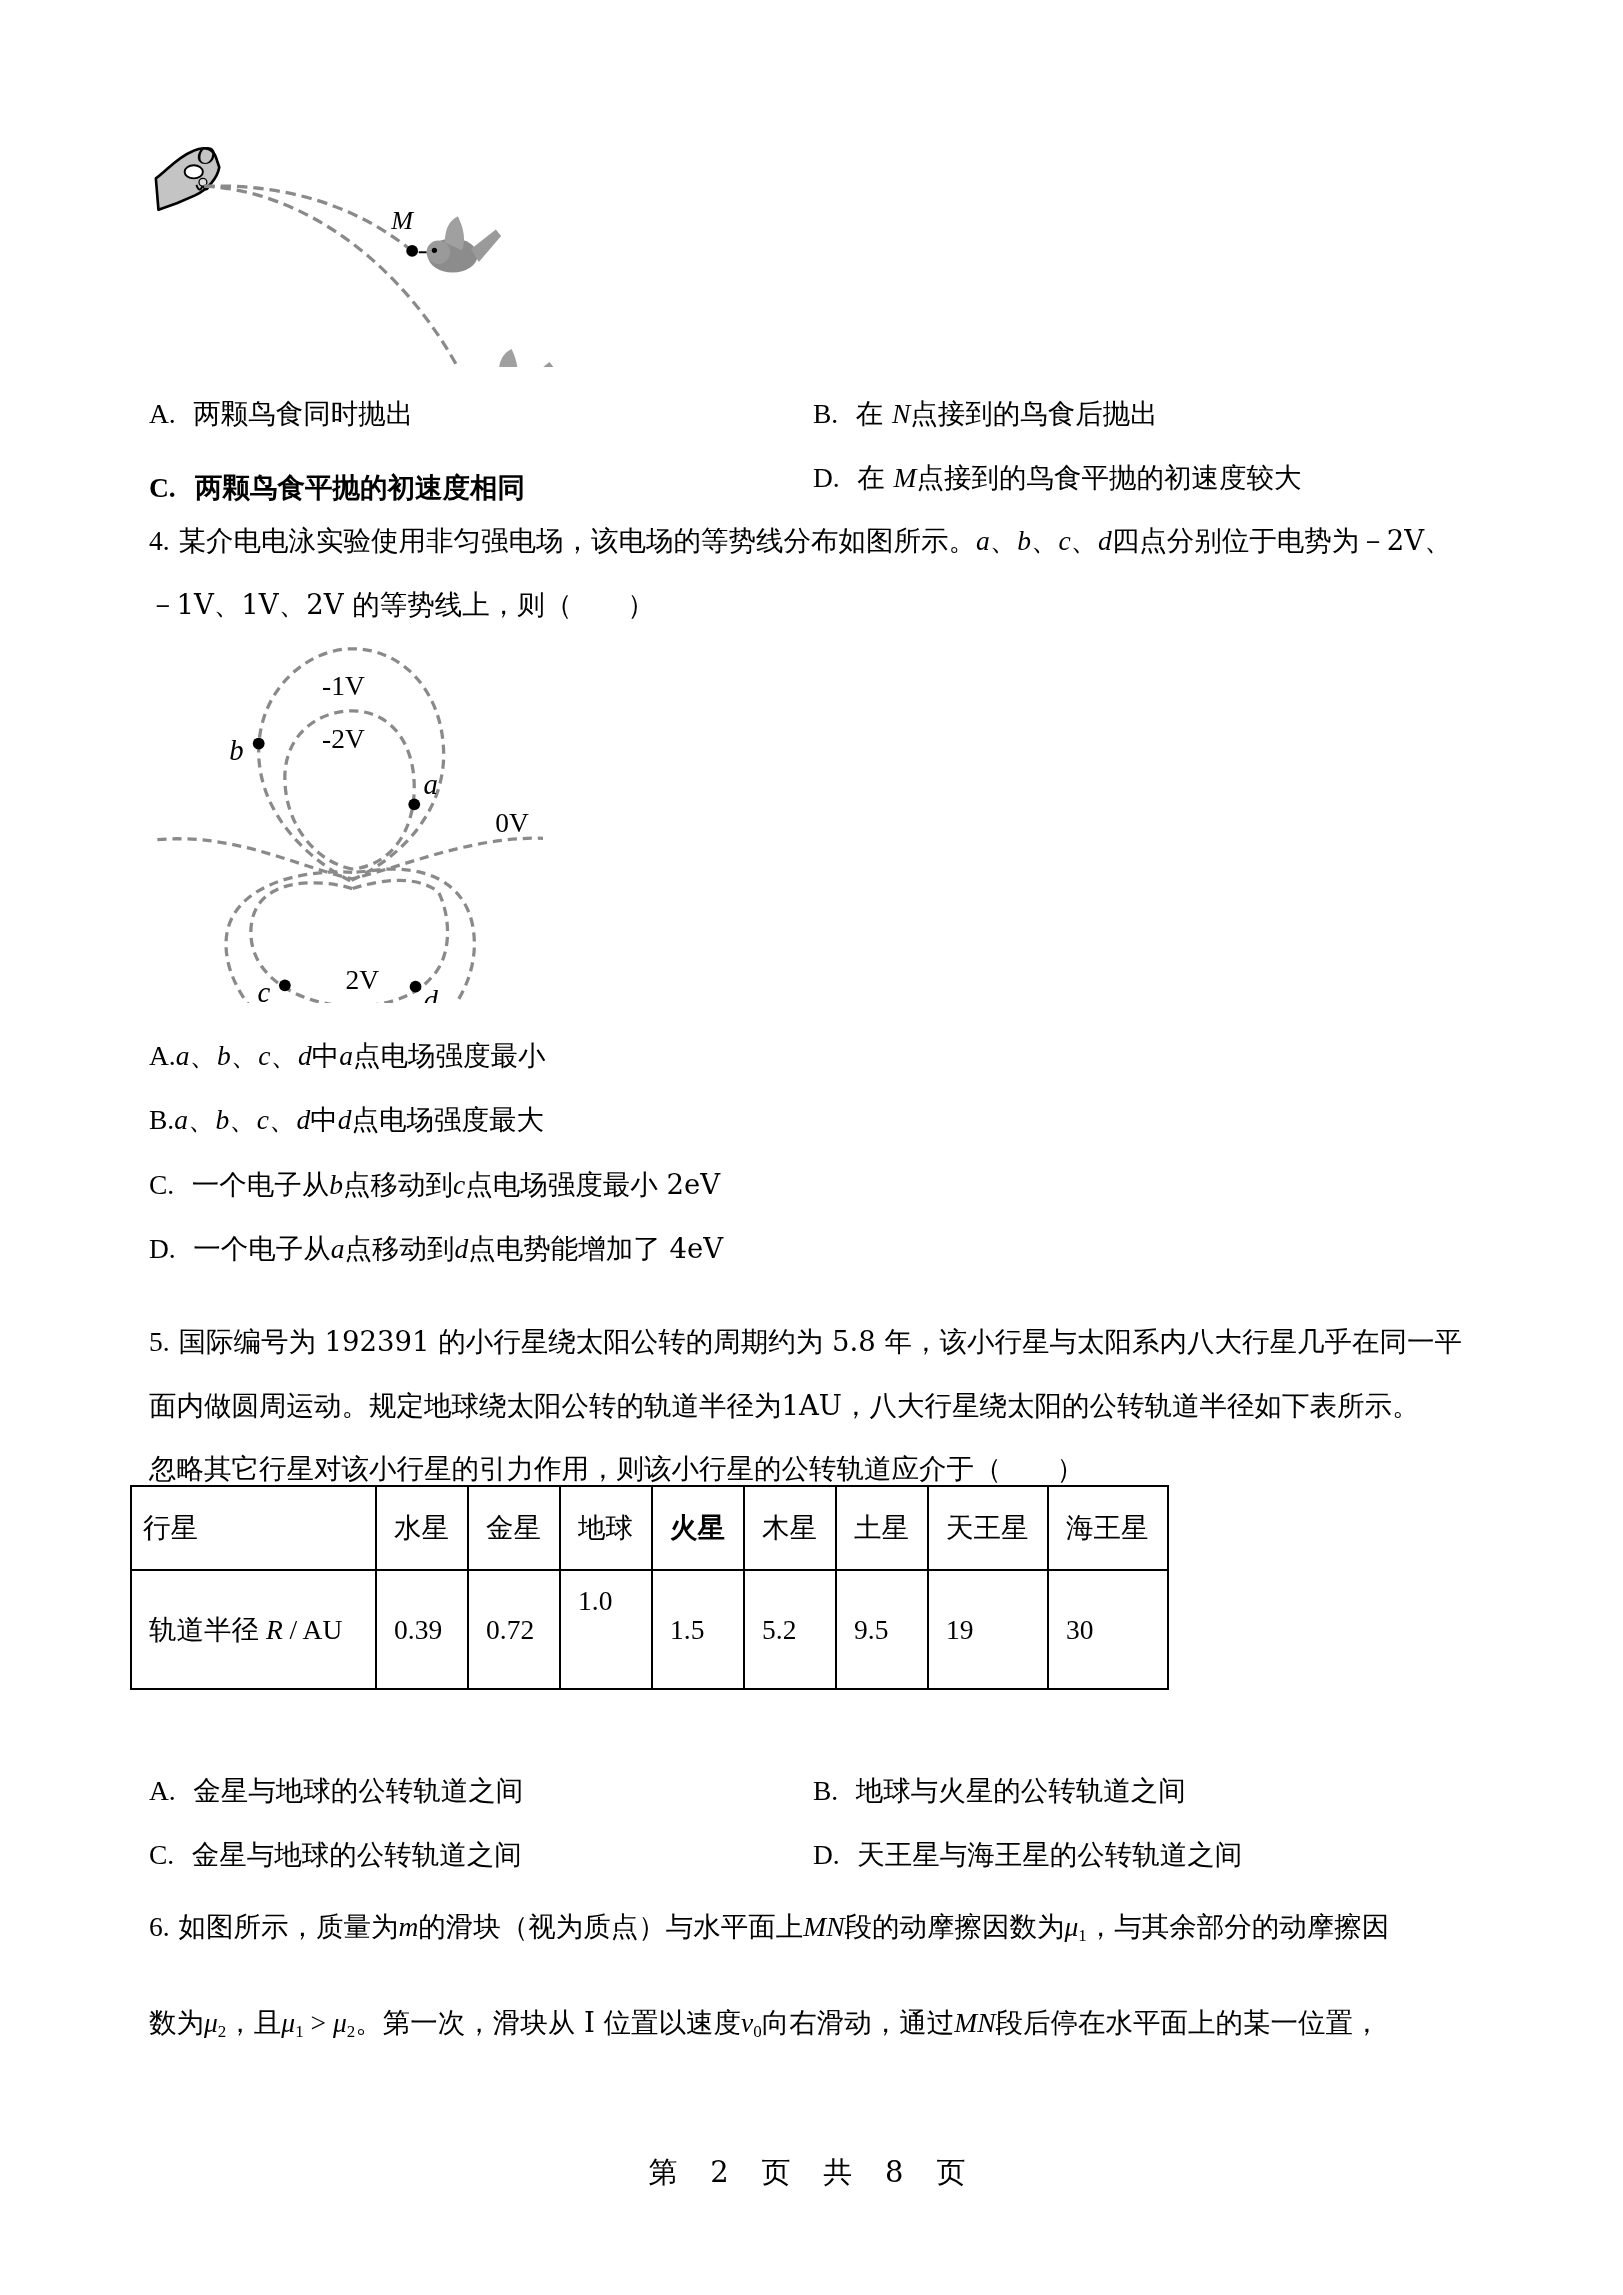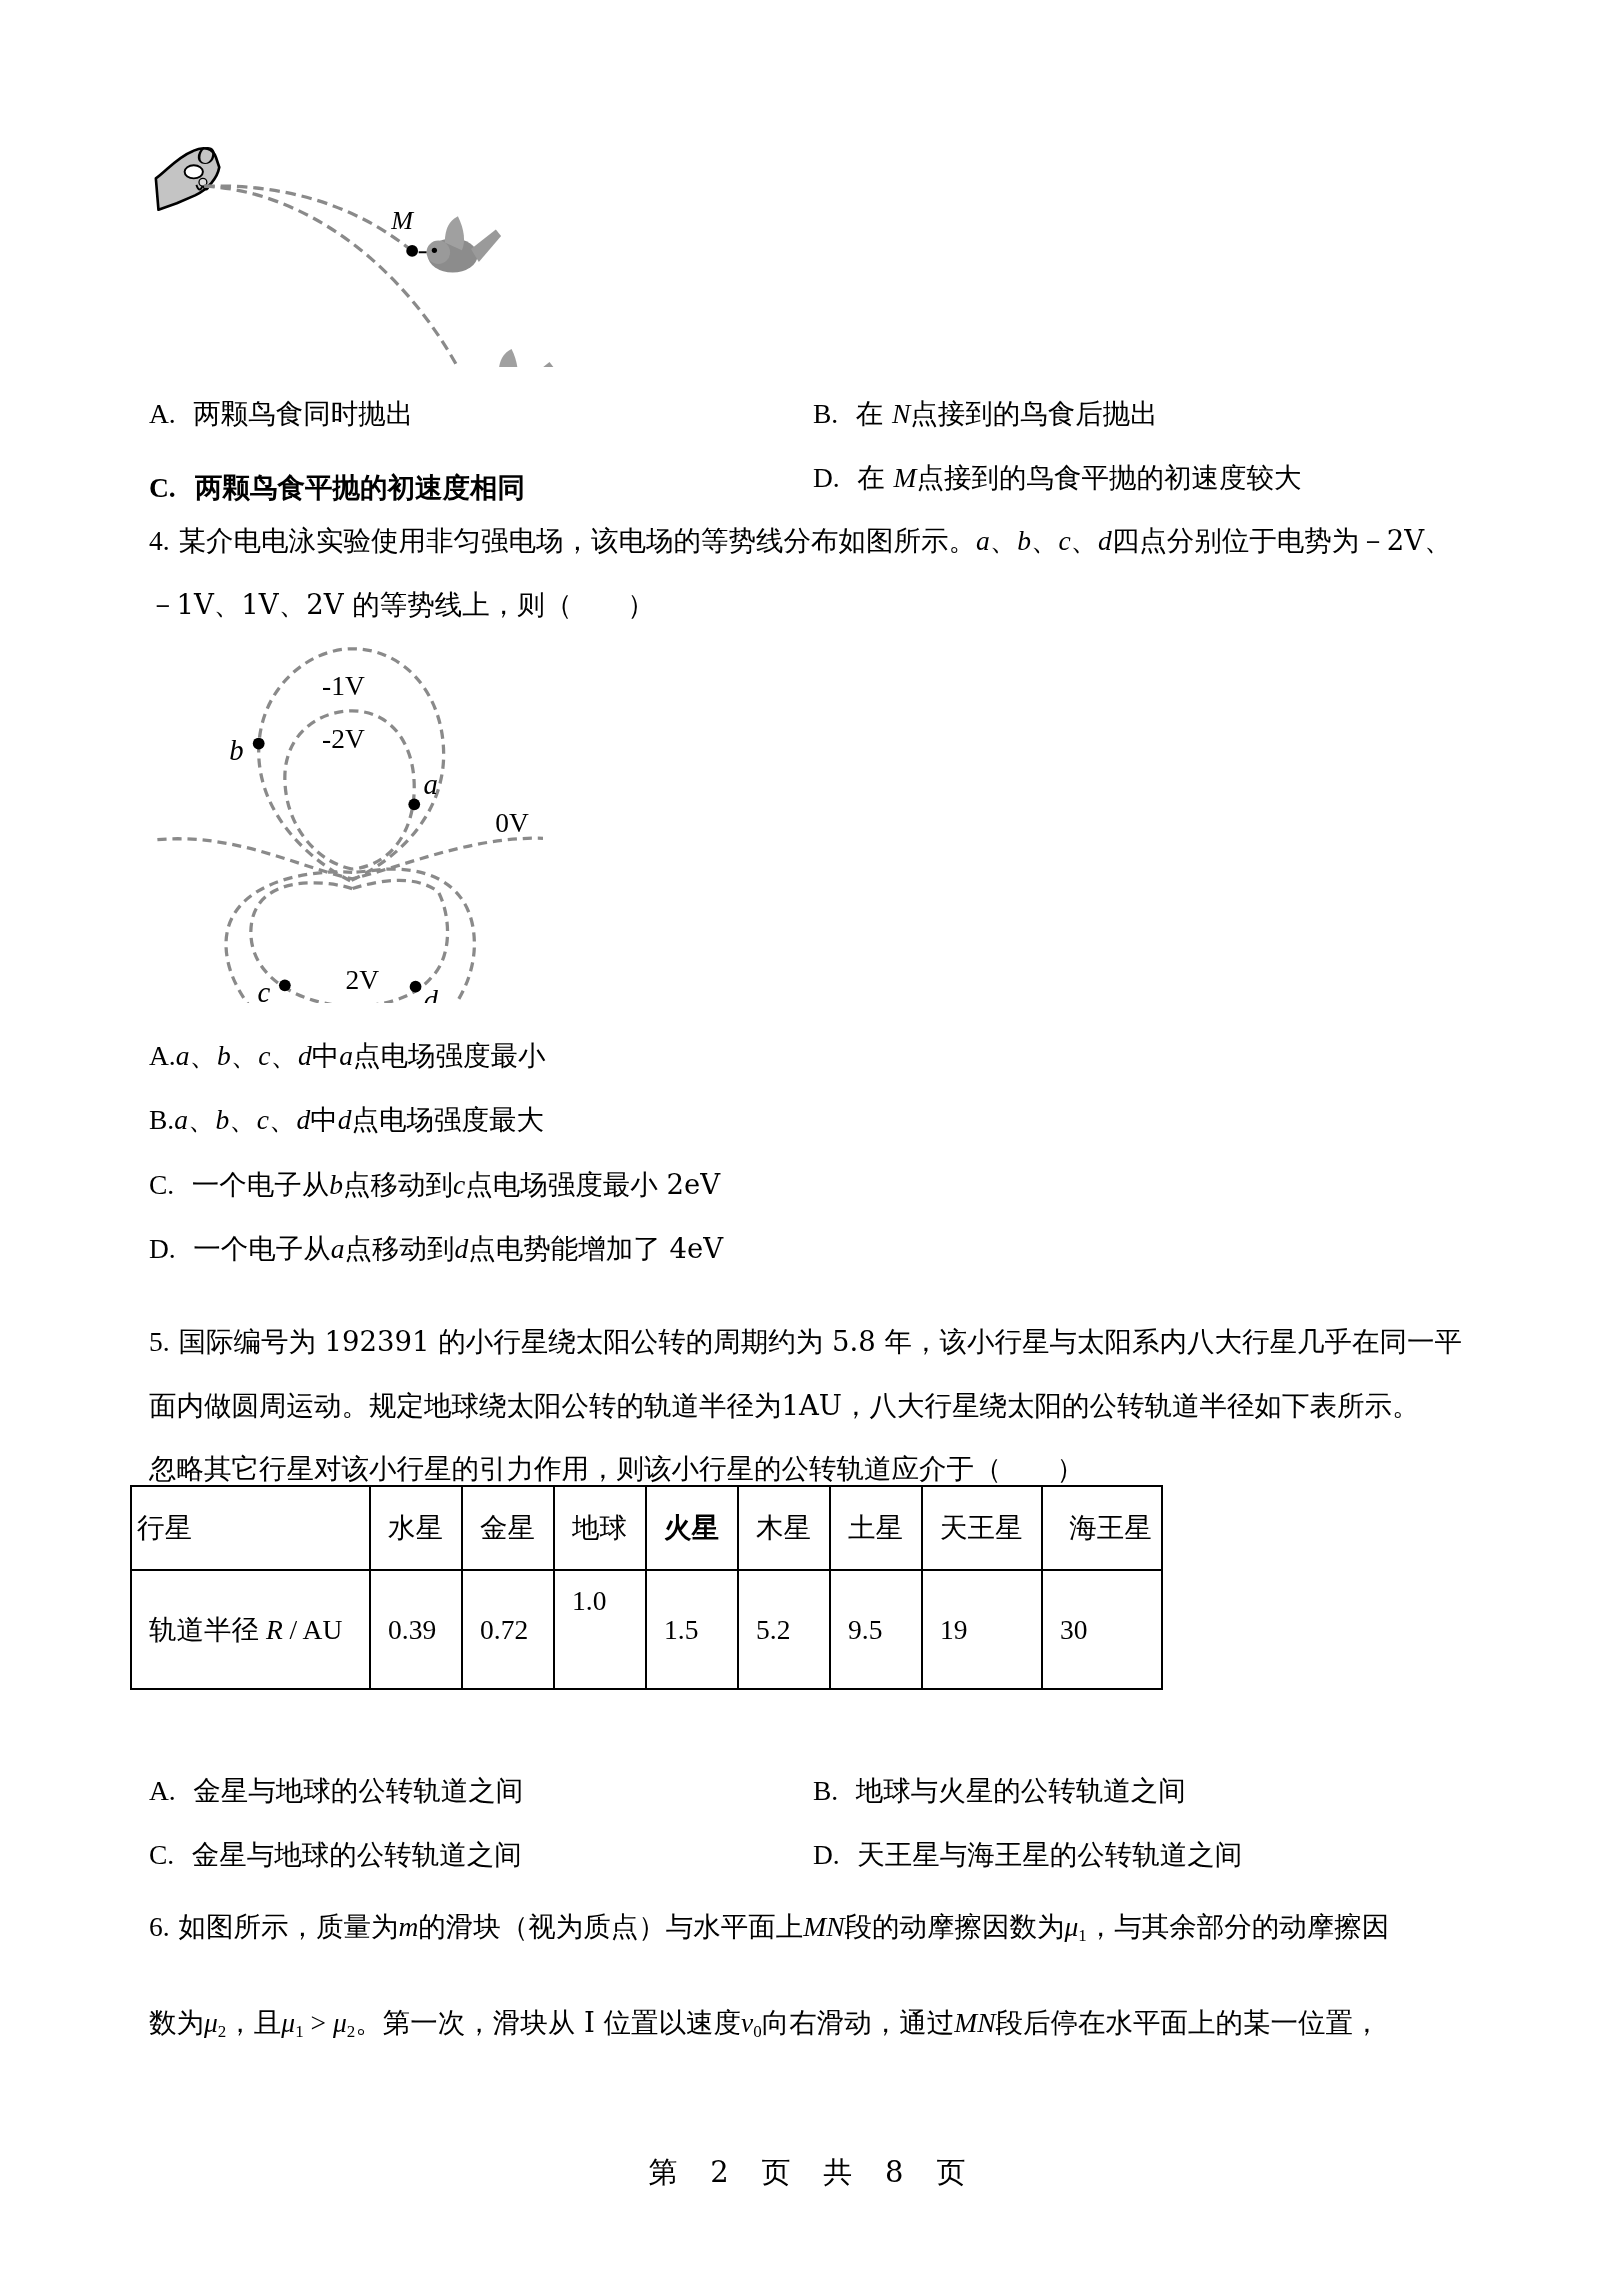--- a/index.html
+++ b/index.html
@@ -11,21 +11,21 @@
   sub { font-size:17px; vertical-align:-5.2px; font-style:normal; font-family:"Liberation Serif",serif; }
   .opt2 { left:813px; }
   .fig { position:absolute; }
   .fig svg text { font-family:"Liberation Serif","DejaVu Serif",serif; }
   table.planets { position:absolute; left:130px; top:1485px; border-collapse:collapse;
                   font-size:27.5px; }
   table.planets td { border:2.6px solid #000; padding:0 0 0 17px; vertical-align:middle;
                      font-family:"Liberation Serif","DejaVu Serif",serif; }
   table.planets tr.r1 td { height:82px; }
   table.planets tr.r2 td { height:103px; }
-  table.planets td.hdr { padding-left:5px; }
+  table.planets td.hdr { padding-left:11px; }
   table.planets td.earth-val { vertical-align:top; padding-top:14px; }
   .footer { position:absolute; top:2153px; left:0; width:1623px; text-align:center;
             font-size:29px; letter-spacing:9.2px; word-spacing:5.2px; }
 </style>
 </head>
 <body>
 
 <div class="fig" style="left:131px;top:131px;width:425px;height:236px;">
   <svg width="425" height="236" viewBox="0 0 650 360">
 
@@ -151,21 +151,21 @@
   <tbody>
       <tr class="r1">
     <td class="hdr" style="width:232px;">行星</td>
     <td style="width:73px;">水星</td>
     <td style="width:73px;">金星</td>
     <td style="width:73px;">地球</td>
     <td style="width:73px;font-weight:bold;">火星</td>
     <td style="width:73px;">木星</td>
     <td style="width:73px;">土星</td>
     <td style="width:101px;">天王星</td>
-    <td style="width:101px;text-align:center;">海王星</td>
+    <td style="width:101px;">海王星</td>
   </tr>
   <tr class="r2">
     <td><span>轨道半径</span>&nbsp;<span class="it">R</span><span> / AU</span></td>
     <td>0.39</td>
     <td>0.72</td>
     <td class="earth-val">1.0</td>
     <td>1.5</td>
     <td>5.2</td>
     <td>9.5</td>
     <td>19</td>

